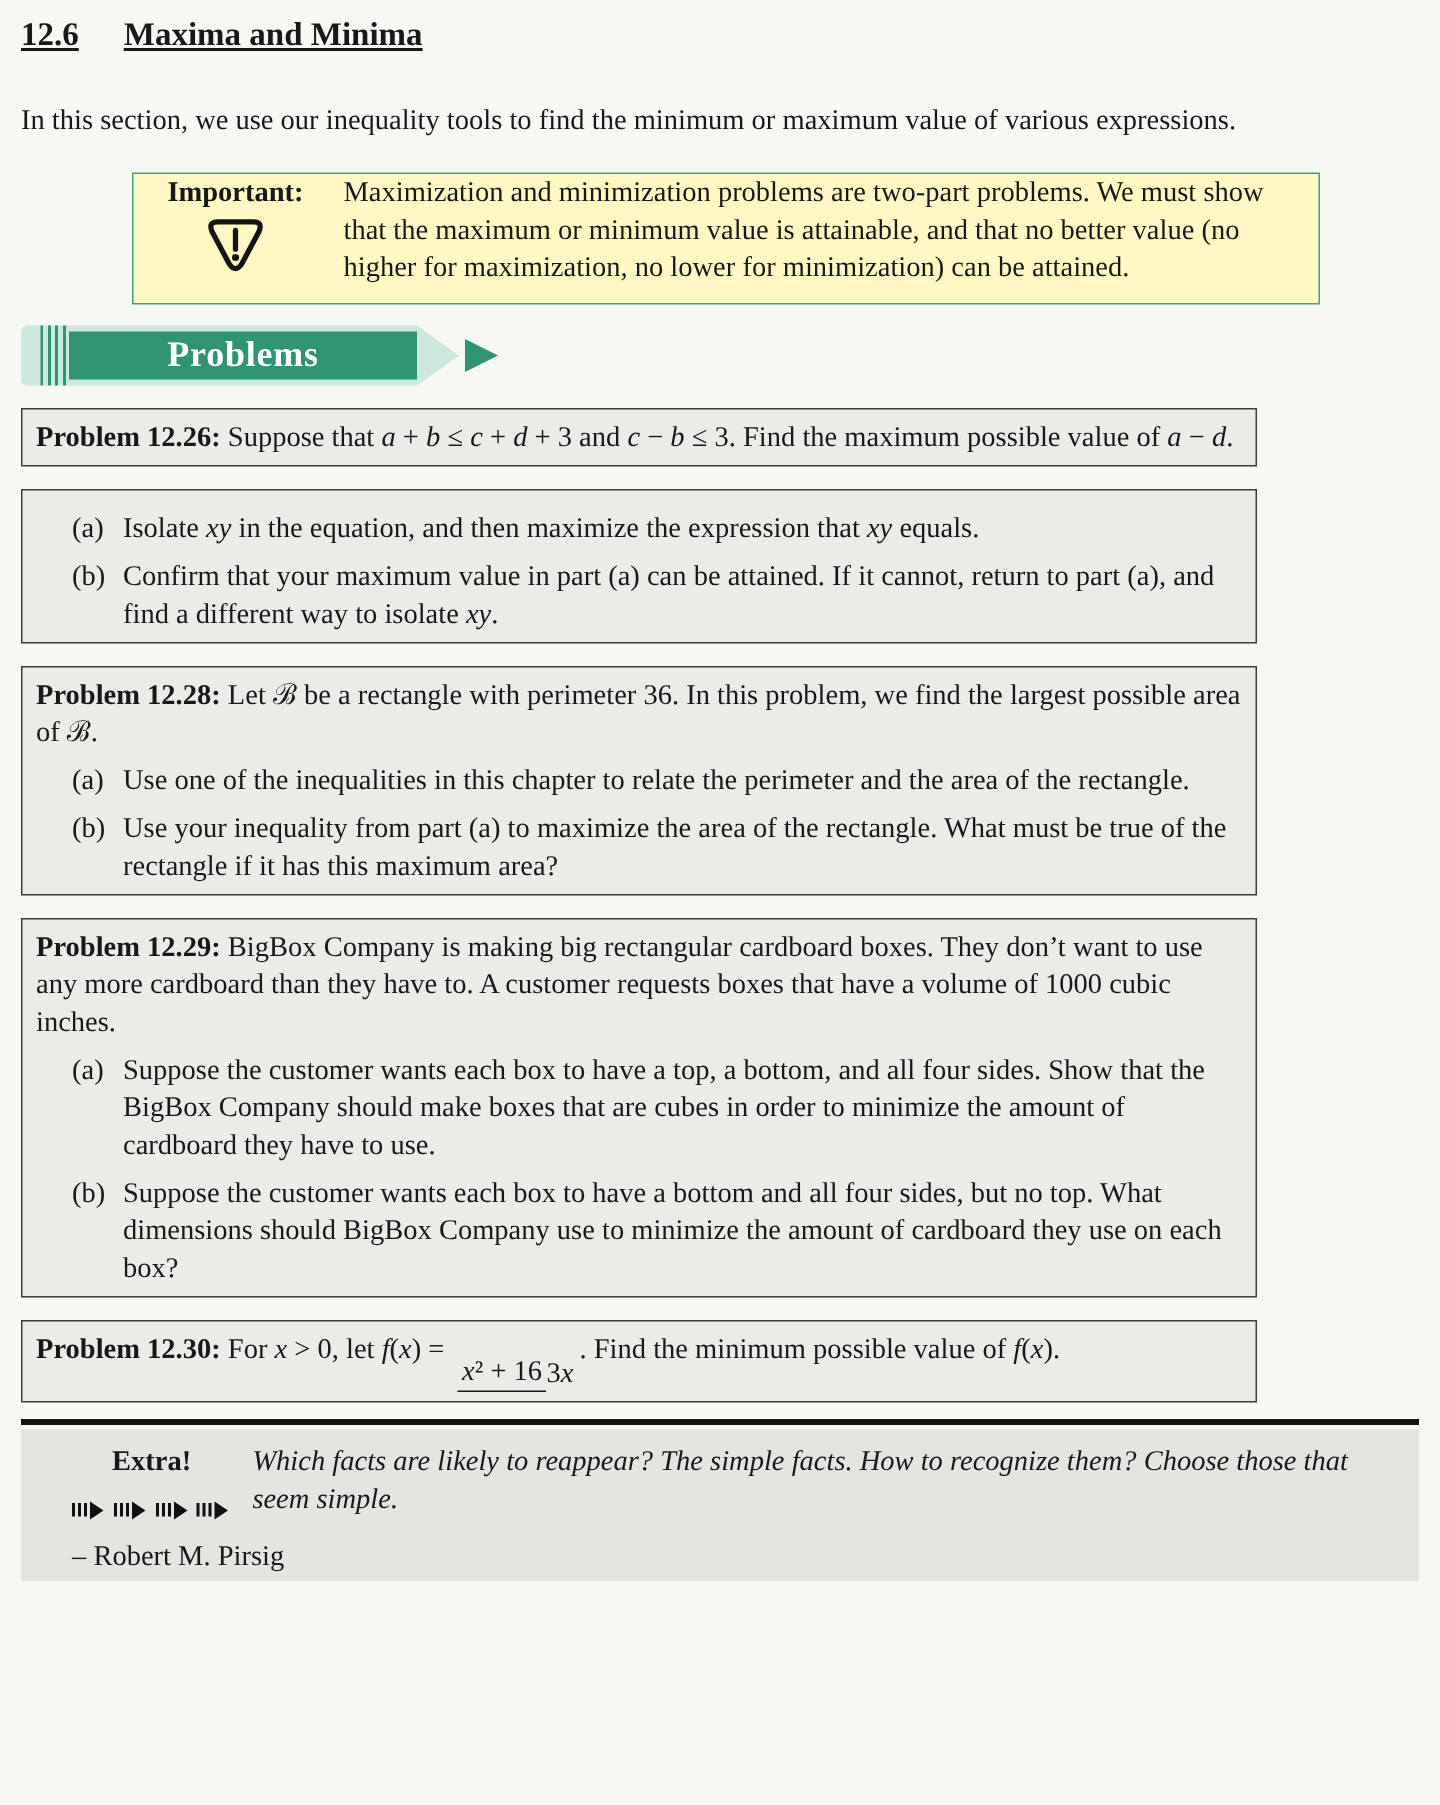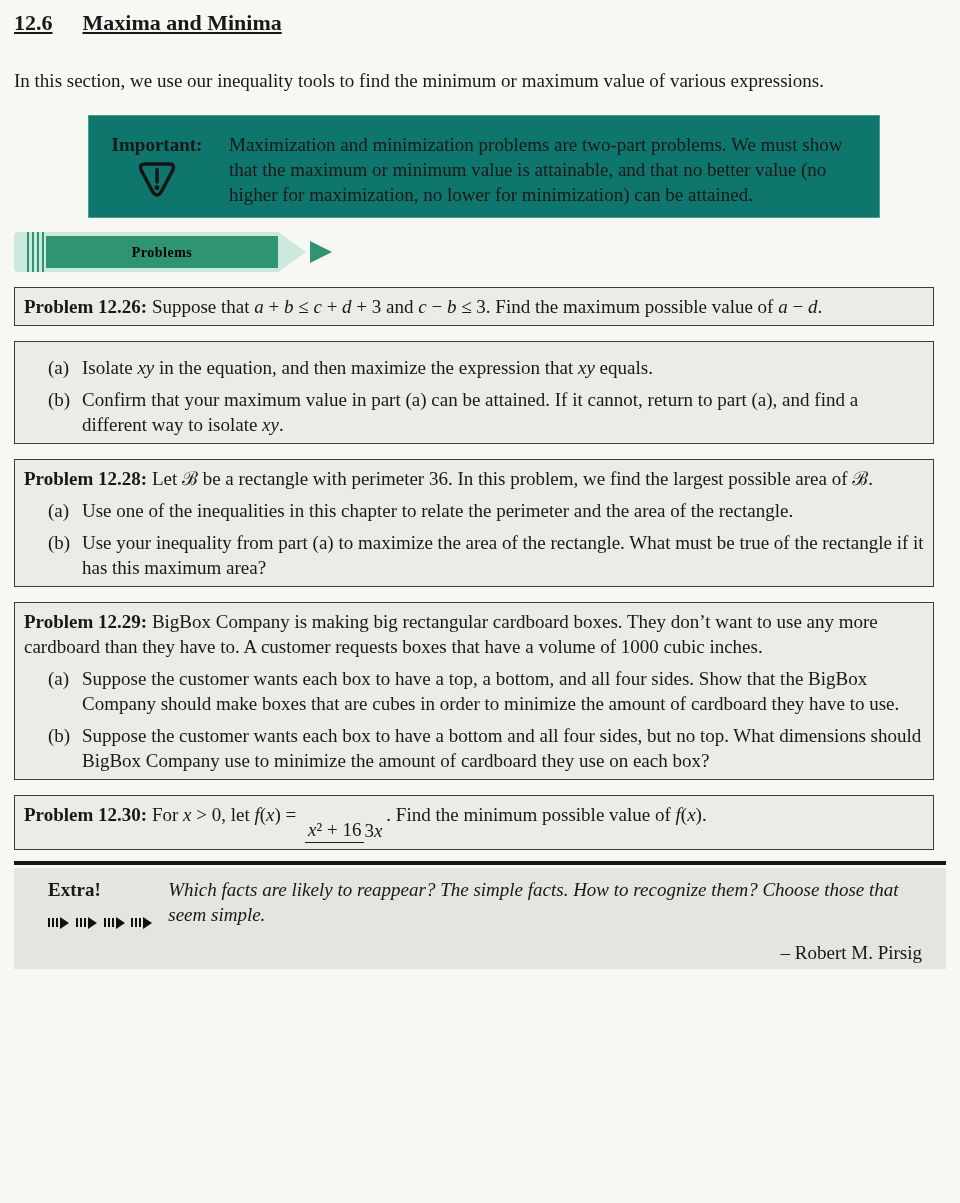--- a/index.html
+++ b/index.html
@@ -20,74 +20,74 @@
   .title .secnum { margin-right: 30px; }
 
   
   .intro { margin-top: 28px; width: 936px; }
   .note  { margin-top: 18px; padding-left: 28px; width: 930px; }
 
   
   .important {
     display: flex; gap: 14px;
     margin: 22px 0 0 74px; width: 792px;
-    background: #0f766e; border: 1px solid #43a183;
-    padding: 16px 14px 10px 10px;
+    background: #fef9c3; border: 1px solid #43a183;
+    padding: 0 14px 10px 10px;
   }
   .imp-left { flex: 0 0 116px; text-align: center; }
   .imp-label { font-weight: bold; }
   .imp-icon { margin-top: 2px; }
   .imp-text { flex: 1; }
 
   
   .banner { display: flex; align-items: center; margin-top: 14px; height: 40px; }
   .pencil { display: flex; align-items: stretch; background: #cde8dc; border-radius: 4px 0 0 4px; padding: 4px 0; height: 40px; }
   .eraser { width: 32px; position: relative; }
   .eraser-stripes {
     position: absolute; right: 2px; top: -4px; bottom: -4px; width: 17px;
     background: repeating-linear-gradient(90deg, #2e9472 0 2px, transparent 2px 5px);
   }
   .pencil-dark {
-    width: 232px; background: #2e9472; color: #000000;
+    width: 232px; background: #2e9472; color: #ffffff;
     display: flex; align-items: center; justify-content: center;
-    font-weight: bold; font-size: 14px; letter-spacing: 0.5px;
+    font-weight: bold; font-size: 24px; letter-spacing: 0.5px;
   }
   .pencil-tip { width:0; height:0; border-left: 28px solid #cde8dc; border-top: 20px solid transparent; border-bottom: 20px solid transparent; }
   .pencil-point { width:0; height:0; border-left: 22px solid #2e9472; border-top: 11px solid transparent; border-bottom: 11px solid transparent; margin-left: 4px; }
 
   
   .pbox {
     border: 1.6px solid #3c3c3c; background: #ebebe8;
-    margin-top: 15px; padding: 6px 9px; width: 920px;
+    margin-top: 15px; padding: 6px 9px; width: 824px;
   }
   .pbox p { margin: 0; }
   .plabel { font-weight: bold; }
   .part { display: flex; padding-left: 24px; margin-top: 7px; }
   .part-label { flex: 0 0 34px; }
   .part-text { flex: 1; }
 
   
   .frac {
     display: inline-flex; flex-direction: row; align-items: center;
     vertical-align: -15px; line-height: 22px; margin: 0 4px; text-align: center;
   }
   .frac .num { border-bottom: 1.5px solid #181818; padding: 0 3px 1px; }
 
   
   .rule { height: 4px; background: #141414; margin: 11px 0 0; }
   .extra { background: #e4e4e1; margin-top: 3px; padding: 9px 16px 4px 34px; min-height: 83px; }
   .extra-row { display: flex; gap: 14px; }
-  .extra-left { flex: 0 0 96px; }
+  .extra-left { flex: 0 0 96px; text-align: center; }
   .extra-label { font-weight: bold; }
   .arrows { margin-top: 6px; white-space: nowrap; }
   .xarrow { display: inline-flex; align-items: center; margin-right: 2px; }
   .xbar { width: 2px; height: 9px; background: #111; margin-right: 2px; }
   .xhead { width:0; height:0; border-left: 9px solid #111; border-top: 6px solid transparent; border-bottom: 6px solid transparent; }
   .extra-quote { flex: 1; font-style: italic; }
-  .extra-attr { text-align: right; margin-top: 7px; padding-right: 8px; }
+  .extra-attr { margin-top: 7px; padding-right: 8px; }
 </style>
 </head>
 <body>
 
 <div class="page">
 
   <div class="title">
     <span class="secnum">12.6</span><span>Maxima and Minima</span>
   </div>
 

